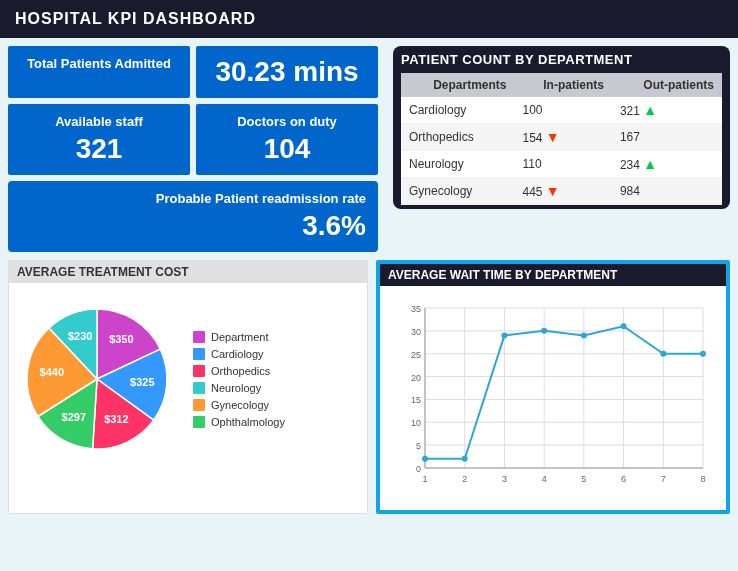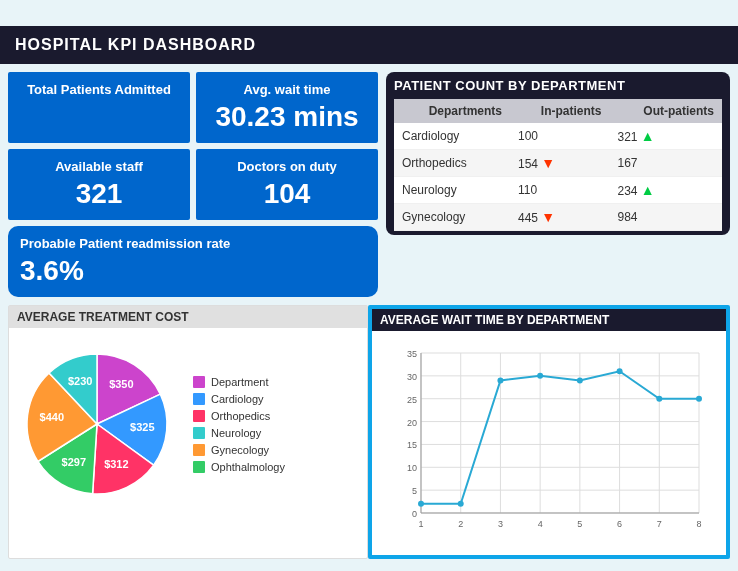--- a/index.html
+++ b/index.html
@@ -13,26 +13,25 @@
       width: 738px;
       background: #e8f4f8;
     }
     .header {
       background: #1a1a2e;
       color: white;
       padding: 10px 15px;
       font-size: 16px;
       font-weight: bold;
       letter-spacing: 1px;
-      margin-top: 26px;
     }
     .main-content {
       display: flex;
       padding: 8px;
-      gap: 8px;
+      gap: 15px;
     }
     .left-panel {
       display: flex;
       flex-direction: column;
       gap: 6px;
       flex: 0 0 370px;
     }
     .right-panel {
       flex: 1;
       display: flex;
@@ -57,22 +56,22 @@
       margin-bottom: 4px;
     }
     .kpi-card .value {
       font-size: 28px;
       font-weight: bold;
     }
     .kpi-wide {
       background: #0066cc;
       color: white;
       padding: 10px 12px;
-      border-radius: 10px;
-      text-align: left;
+      border-radius: 4px;
+      text-align: right;
     }
     .kpi-wide .label {
       font-size: 13px;
       font-weight: bold;
       margin-bottom: 4px;
     }
     .kpi-wide .value {
       font-size: 28px;
       font-weight: bold;
     }
@@ -111,21 +110,21 @@
       background: #f5f5f5;
     }
     .arrow-up { color: #00cc44; font-size: 14px; }
     .arrow-down { color: #ff3300; font-size: 14px; }
     .arrow-right { color: #ff9900; font-size: 14px; }
 
     
     .bottom-content {
       display: flex;
       padding: 0 8px 8px;
-      gap: 0;
+      gap: 8px;
     }
     .chart-panel {
       background: white;
       border: 1px solid #ddd;
       border-radius: 2px;
       flex: 0 0 360px;
       padding: 8px;
     }
     .chart-panel-title {
       font-size: 12px;
@@ -196,21 +195,20 @@
   </div>
 
   <div class="main-content">
 
     <div class="left-panel">
       <div class="kpi-row">
         <div class="kpi-card">
           <div class="label">Total Patients Admitted</div>
         </div>
         <div class="kpi-card">
-          <div class="label">Avg. wait time</div>
           <div class="value">30.23 mins</div>
         </div>
       </div>
       <div class="kpi-row">
         <div class="kpi-card">
           <div class="label">Available staff</div>
           <div class="value">321</div>
         </div>
         <div class="kpi-card">
           <div class="label">Doctors on duty</div>

